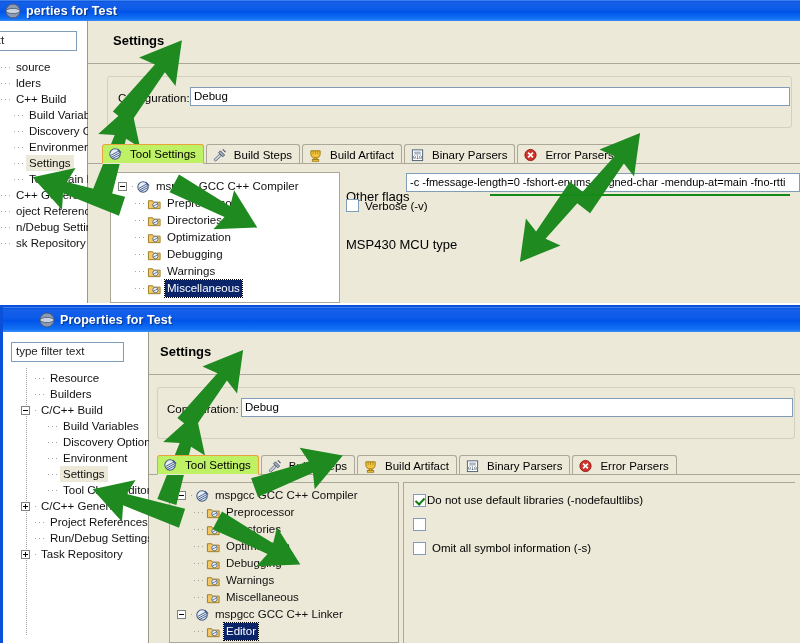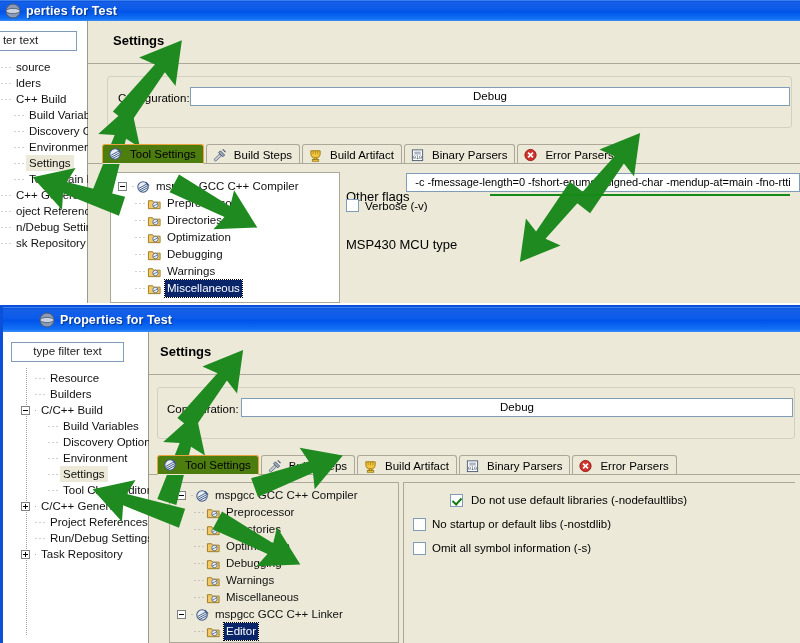--- a/index.html
+++ b/index.html
@@ -3,21 +3,21 @@
 <meta charset="utf-8">
 <style>
   * { box-sizing: border-box; }
   html, body {
     margin: 0; padding: 0;
     width: 800px; height: 643px;
     background: #ffffff;
     font-family: "Liberation Sans", sans-serif;
     overflow: hidden;
   }
-  #root { position: relative; width: 800px; height: 643px; background:#fff;text-align:center; }
+  #root { position: relative; width: 800px; height: 643px; background:#fff; }
 
   
   .window { position: absolute; background: #ece9d8; overflow: hidden; }
   .titlebar {
     height: 23px;
     background: linear-gradient(to bottom,#0a53d8 0%, #165fe8 8%, #0a5ae8 45%, #0053ea 52%, #1170f4 88%, #3a8cf8 100%);
     display: flex; align-items: center; padding-left: 5px;
     border-top: 1px solid #3b7ff0;
   }
   .tb-icon { width: 16px; height: 16px; margin-right: 5px; flex: none; }
@@ -67,21 +67,21 @@
   }
 
   
   .tabs { position:absolute; display:flex; align-items:flex-end; height:21px; }
   .tab {
     height: 20px; display:flex; align-items:center; gap:4px;
     padding: 0 7px 0 5px; font-size:11.5px; color:#000;
     background:#ece9d8; border:1px solid #aca899; border-bottom:none;
     border-radius: 3px 3px 0 0; margin-right:2px; white-space:nowrap;
   }
-  .tab.active { background:#4d7c0f; border-color:#e8a33d; border-bottom:1px solid #ece9d8; position:relative; z-index:3; }
+  .tab.active { background:#bef264; border-color:#e8a33d; border-bottom:1px solid #ece9d8; position:relative; z-index:3; }
   .tabs-underline { position:absolute; height:1px; background:#aca899; }
 
   .panel-box { position:absolute; border:1px solid #aca899; background:#fff; }
   .panel-box.beige { background:#ece9d8; }
 
   
   .itree { position:absolute; font-size:11.5px; color:#111; }
   .itrow { height:17px; line-height:17px; display:flex; align-items:center; white-space:nowrap; }
   .itrow .name { padding:0 2px; }
   .itrow.selblue .name { background:#0a246a; color:#fff; outline:1px dotted #000; }
@@ -516,27 +516,26 @@
                 <path d="M1.5 4 L6 4 L7 5.5 L14 5.5 L14 12.5 L1.5 12.5 Z" fill="#f4c862" stroke="#9a7a20" stroke-width="1"></path>
                 <circle cx="9" cy="8.6" r="2.9" fill="#eef2f8" stroke="#3f5a86" stroke-width=".8"></circle>
                 <path d="M6.4 10 L11.6 7.3" stroke="#3f5a86" stroke-width=".8"></path>
               </svg>
               <span class="name">Editor</span>
             </div>
           </div>
 
         <div class="panel-box beige" style="left:254px; top:150px; width:392px; height:161px; border-left:1px solid #aca899; border-top:1px solid #aca899; border-right:none; border-bottom:none;"></div>
         <div id="cbs-bottom" style="position:absolute; left:264px; top:156px;">
-            <div style="display: flex; align-items: center; gap: 8px; font-size: 11.5px; color: rgb(0, 0, 0); height: 24px; white-space: nowrap; margin-left: 37px;">
+            <div style="display: flex; align-items: center; gap: 1px; font-size: 11.5px; color: rgb(0, 0, 0); height: 24px; white-space: nowrap;">
               <span class="cbox checked"></span>
               <span>Do not use default libraries (-nodefaultlibs)</span>
             </div>
             <div style="display: flex; align-items: center; gap: 6px; font-size: 11.5px; color: rgb(0, 0, 0); height: 24px; white-space: nowrap;">
               <span class="cbox"></span>
-              <span>No startup or default libs (-nostdlib)</span>
             </div>
             <div style="display: flex; align-items: center; gap: 6px; font-size: 11.5px; color: rgb(0, 0, 0); height: 24px; white-space: nowrap;">
               <span class="cbox"></span>
               <span>Omit all symbol information (-s)</span>
             </div>
           </div>
       </div>
     </div>
   </div>
 

